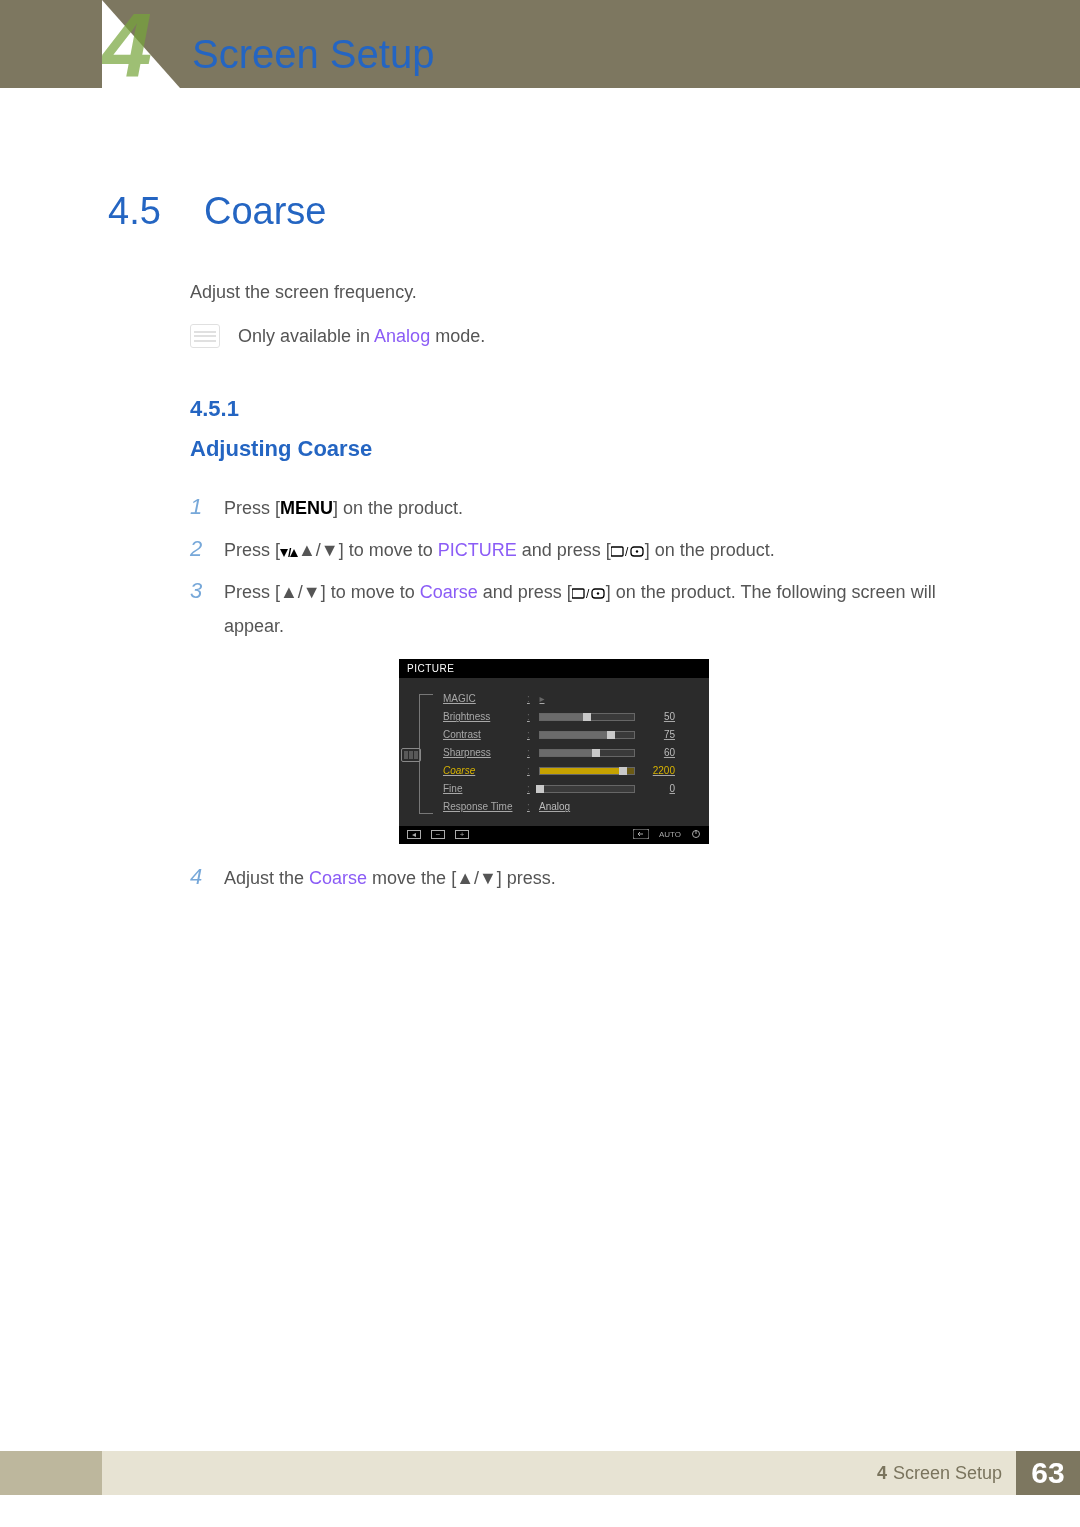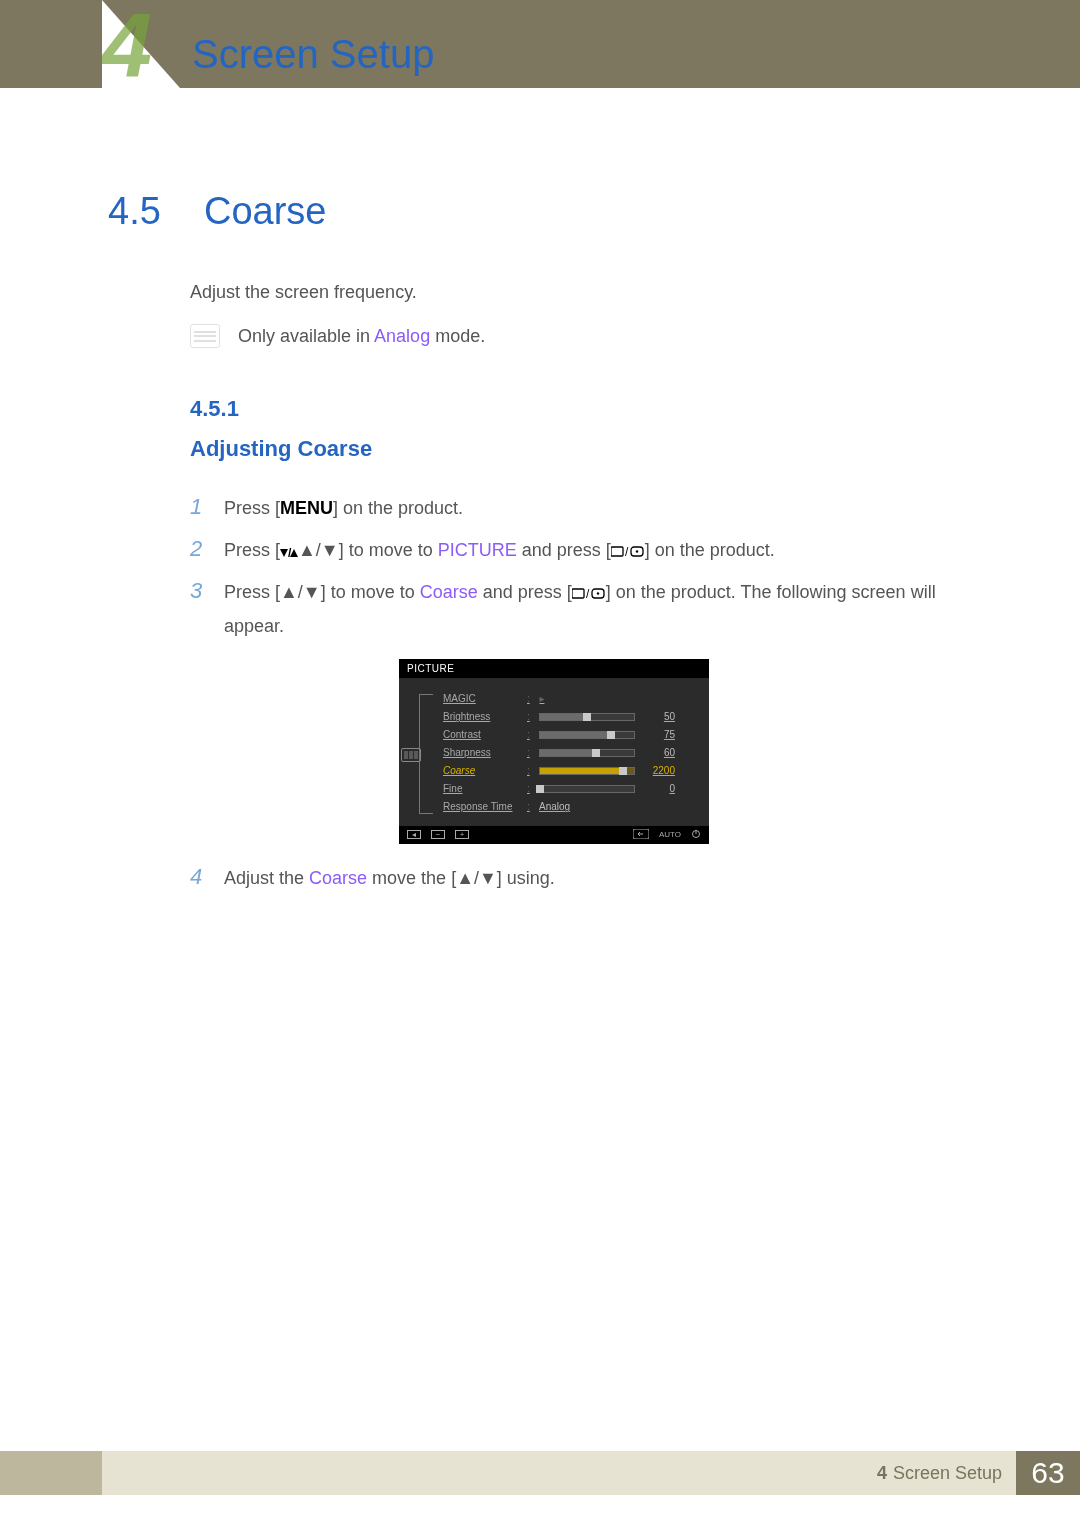--- a/index.html
+++ b/index.html
@@ -233,21 +233,21 @@
     padding-right: 14px;
     color: #7a745d;
     font-size: 18px;
     gap: 6px;
   }
   .foot-page {
     width: 64px;
     background: #7d7760;
     color: #fff;
     font-size: 30px;
-    font-weight: normal;
+    font-weight: bold;
     display: flex;
     align-items: center;
     justify-content: center;
   }
 </style>
 </head>
 <body>
 
 <div class="topbar"></div>
 
@@ -401,21 +401,21 @@
               <line x1="5" y1="1" x2="5" y2="5" stroke="#aaa"></line>
             </svg></span>
       </div>
     </div>
   </div>
 
   <ol class="steps" style="margin-top:12px">
     <li>
       <span class="step-num">4</span>
       <span>
-        <span>Adjust the </span><span class="kw-orange">Coarse</span><span> move the [</span><span>▲/▼</span><span>] using.</span>
+        <span>Adjust the </span><span class="kw-orange">Coarse</span><span> move the [</span><span>▲/▼</span><span>] press.</span>
       </span>
     </li>
   </ol>
 </div>
 
 <div class="footer">
   <div class="foot-left"></div>
   <div class="foot-mid">
     <span style="font-weight:bold">4</span>
     <span>Screen Setup</span>

